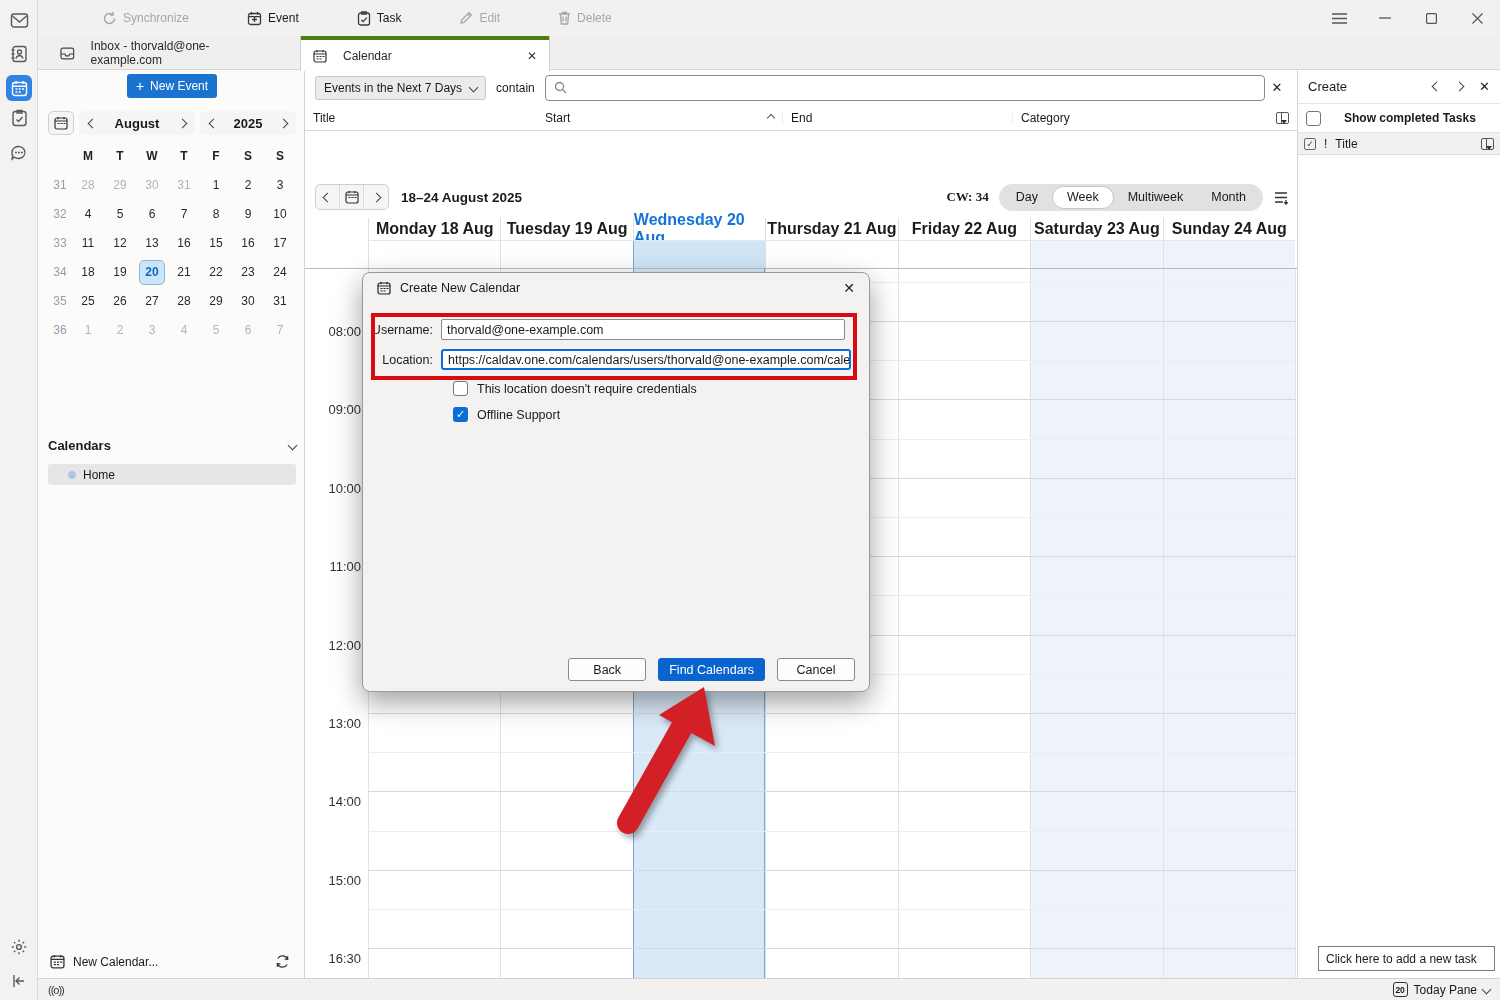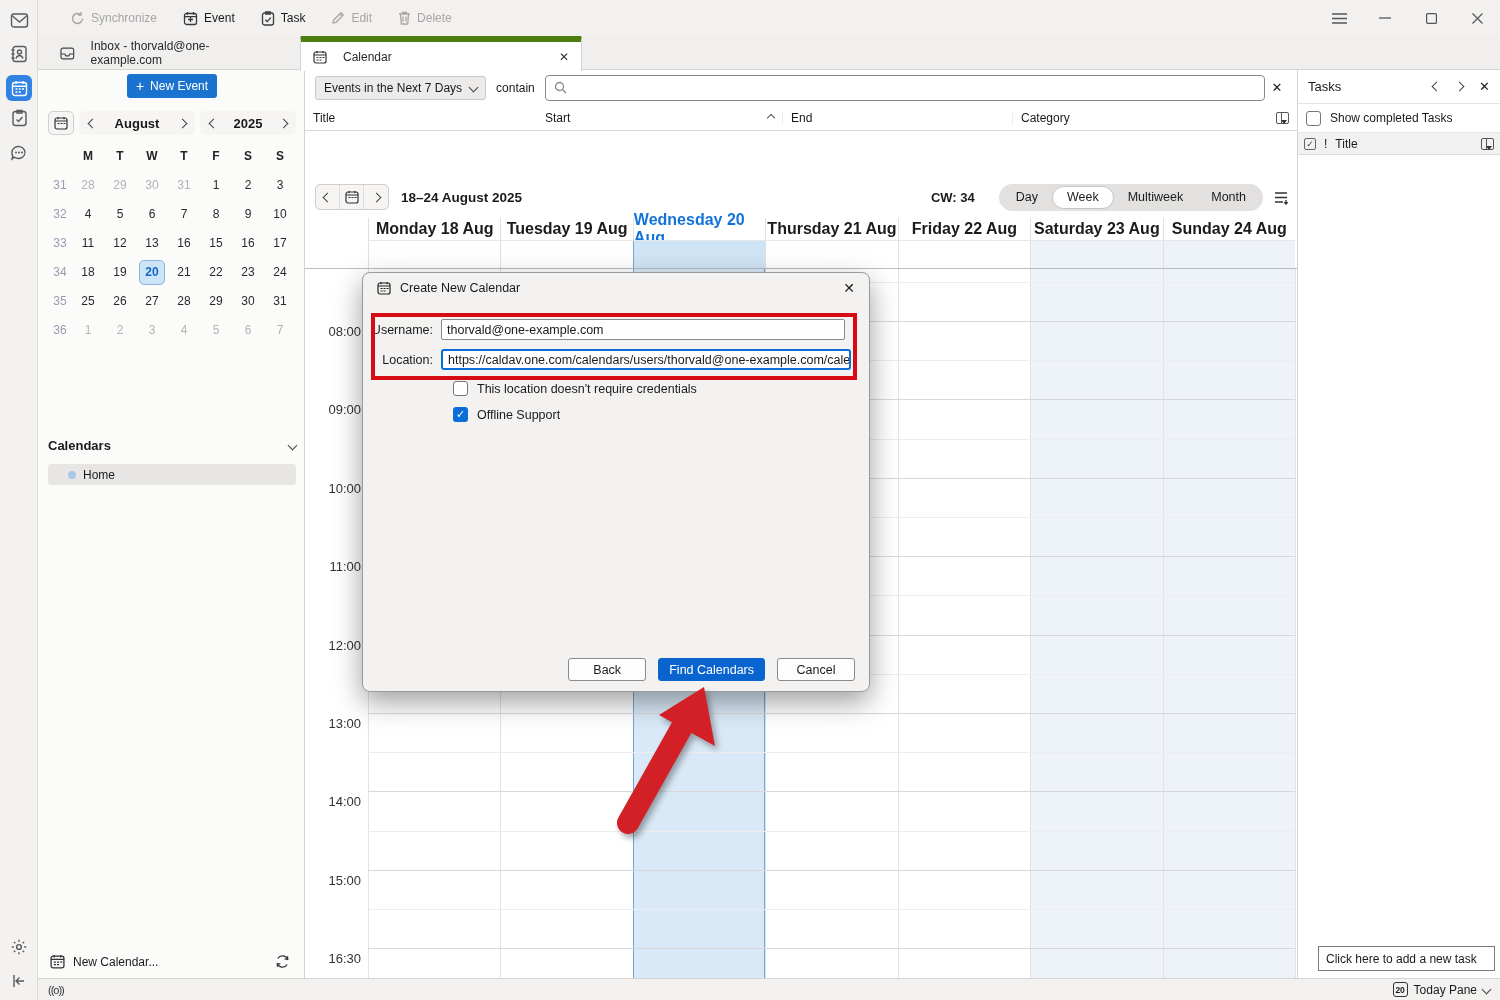--- a/index.html
+++ b/index.html
@@ -13,33 +13,33 @@
   .chev.right { transform:rotate(-135deg); }
   .chev.down  { transform:rotate(-45deg); }
   .chev.up    { transform:rotate(135deg); }
 
   
   .rail { position:absolute; left:0; top:0; width:38px; height:1000px; background:#f3f2f1; border-right:1px solid #dcdbda; z-index:5; }
   .rail .sp { position:absolute; left:6px; width:26px; height:26px; display:flex; align-items:center; justify-content:center; border-radius:6px; color:#5a5a5a; }
   .rail .sp.active { background:#3083e3; color:#fff; }
 
   
-  .titlebar { position:absolute; left:38px; top:0; right:0; height:36px; background:#f2f1f0; display:flex; align-items:center; }
+  .titlebar { position:absolute; left:38px; top:0; right:0; height:36px; background:#f2f1f0; display:flex; align-items:center;gap:32px; }
   .tb-btn { display:flex; align-items:center; gap:6px; padding:5px 8px; border-radius:4px; margin-right:10px; color:#1a1a1a; }
   .tb-btn.disabled { color:#a8a6a4; }
   .tb-btn.disabled svg { stroke:#a8a6a4; }
   .tb-btn svg { stroke:#3a3a3a; }
   .win-controls { margin-left:auto; display:flex; align-items:center; height:100%; }
   .win-btn { width:46px; height:100%; display:flex; align-items:center; justify-content:center; color:#5f5f5f; font-size:14px; }
 
   
   .tabbar { position:absolute; left:38px; top:36px; right:0; height:34px; background:#f0efee; border-bottom:1px solid #d5d4d3; z-index:4; }
   .tab { position:absolute; top:0; height:34px; display:flex; align-items:center; gap:16px; padding:0 12px; color:#2a2a2a; }
   .tab.inactive { left:10px; width:240px; }
-  .tab.active { left:262px; width:282px; background:#ffffff; border:1px solid #d5d4d3; border-bottom:none; border-top:6px solid #4d7c0f; border-radius:2px 2px 0 0; height:35px; }
+  .tab.active { left:262px; width:250px; background:#ffffff; border:1px solid #d5d4d3; border-bottom:none; border-top:4px solid #4d7c0f; border-radius:2px 2px 0 0; height:35px; }
   .tab .close { margin-left:auto; color:#333; font-size:12px; }
 
   
   .sidebar { position:absolute; left:38px; top:70px; width:267px; bottom:22px; background:#fbfbfa; border-right:1px solid #d5d4d3; }
   .new-event-btn { position:absolute; left:89px; top:4px; width:90px; height:24px; background:#1a73cf; color:#fff; border-radius:3px; display:flex; align-items:center; justify-content:center; gap:6px; font-size:12px; }
   .minical { position:absolute; left:10px; top:40px; width:248px; }
   .minical-head { display:flex; align-items:center; gap:5px; height:26px; margin-bottom:6px; }
   .mc-iconbtn { width:26px; height:24px; border:1px solid #d0cfce; background:#f6f5f4; border-radius:5px; display:flex; align-items:center; justify-content:center; }
   .mc-group { flex:1; display:flex; align-items:center; height:24px; background:#f6f5f4; border-radius:5px; }
   .mc-group .nav { width:26px; display:flex; align-items:center; justify-content:center; }
@@ -76,21 +76,21 @@
   .lh-title { width:232px; }
   .lh-start { width:245px; justify-content:space-between; padding-right:8px; }
   .lh-end { width:230px; border-left:1px solid #eee; }
   .lh-cat { flex:1; border-left:1px solid #eee; }
 
   .cal-toolbar { position:absolute; left:0; top:110px; width:100%; height:34px; display:flex; align-items:center; padding:0 6px 0 10px; }
   .nav-group { display:flex; border:1px solid #cfcecd; border-radius:5px; overflow:hidden; height:26px; background:#f6f5f4; }
   .nav-group > div { width:24px; display:flex; align-items:center; justify-content:center; border-right:1px solid #dcdbda; }
   .nav-group > div:last-child { border-right:none; }
   .range-title { font-weight:bold; font-size:13.5px; margin-left:12px; }
-  .cw { margin-left:auto; font-weight:bold; font-size:13px; margin-right:24px; }
+  .cw { margin-left:auto; font-weight:bold; font-size:13px; margin-right:10px;font-family:Liberation Serif, serif; }
   .view-pills { display:flex; align-items:center; background:#e2e1e0; border-radius:14px; height:27px; padding:0 3px; }
   .pill { padding:0 14px; height:27px; display:flex; align-items:center; font-size:12.5px; color:#1a1a1a; }
   .pill.active { background:#fff; border:1px solid #c6c5c4; border-radius:13px; height:23px; }
   .rotate-icon { margin-left:10px; margin-right:2px; }
 
   .grid-wrap { position:absolute; left:0; top:148px; width:992px; bottom:0; }
   .day-head-row { position:absolute; left:63px; top:0; height:22px; display:flex; }
   .day-head { border-left:1px solid #e0e0e0; display:flex; align-items:center; justify-content:center; font-weight:bold; font-size:16px; color:#1b1b1b; }
   .day-head.sel { color:#1373d9; }
   .allday-row { position:absolute; left:63px; top:22px; height:28px; display:flex; border-top:1px solid #e6e6e6; }
@@ -103,21 +103,21 @@
   .col-bg.sel { background:#d9e9f7; border-left:1px solid #6fa8d8 !important; border-right:1px solid #6fa8d8; }
   .col-line { border-left:1px solid #e3e3e6; }
   .hline { position:absolute; left:63px; right:2px; height:0; border-top:1px solid #d8d8dc; }
   .hline.half { border-top:1px solid #ededf0; }
   .time-lbl { position:absolute; width:56px; text-align:right; font-size:13px; color:#333; }
 
   
   .tasks { position:absolute; right:0; top:70px; width:203px; bottom:22px; background:#fff; border-left:1px solid #d5d4d3; }
   .tasks-head { height:34px; display:flex; align-items:center; padding:0 10px; font-size:13px; border-bottom:1px solid #e4e4e4; }
   .tasks-head .btns { margin-left:auto; display:flex; align-items:center; gap:16px; }
-  .tasks-completed { height:29px; display:flex; align-items:center; gap:9px; padding:0 8px; border-bottom:1px solid #e4e4e4; }
+  .tasks-completed { height:29px; display:flex; align-items:center; gap:23px; padding:0 8px; border-bottom:1px solid #e4e4e4;font-weight:bold; }
   .cb { width:15px; height:15px; border:1px solid #767676; border-radius:3px; background:#fff; }
   .tasks-cols { height:22px; background:#f1f1f1; border-bottom:1px solid #dcdcdc; display:flex; align-items:center; gap:8px; padding:0 6px; }
   .cb-mini { width:12px; height:12px; border:1px solid #666; border-radius:2px; font-size:9px; display:flex; align-items:center; justify-content:center; color:#444; }
   .tasks-cols .colpicker { margin-left:auto; }
   .add-task { position:absolute; left:3px; right:5px; bottom:7px; height:25px; border:1px solid #7a7a7a; background:#fff; display:flex; align-items:center; padding:0 7px; color:#1a1a1a;margin-left:17px; }
 
   .colpicker { position:relative; width:13px; height:12px; border:1px solid #555; border-radius:2px; }
   .colpicker:before { content:""; position:absolute; left:4px; top:0; bottom:0; width:0; border-left:1px solid #555; }
   .colpicker:after { content:""; position:absolute; right:1px; bottom:-1px; border-left:3px solid transparent; border-right:3px solid transparent; border-top:4px solid #333; }
 
@@ -589,21 +589,21 @@
           <div class="time-lbl" style="top:603.8000000000001px">15:00</div>
           <div class="hline" style="top:679.2px"></div>
           <div class="time-lbl" style="top:682.2px">16:30</div>
           <div class="hline half" style="top:12.799999999999997px"></div>
         </div>
     </div>
   </div>
 
   <div class="tasks">
     <div class="tasks-head">
-      <span>Tasks</span>
+      <span>Create</span>
       <span class="btns">
         <span class="chev left"></span>
         <span class="chev right"></span>
         <span style="font-size:13px;color:#222">✕</span>
       </span>
     </div>
     <div class="tasks-completed">
       <span class="cb"></span>
       <span>Show completed Tasks</span>
     </div>

